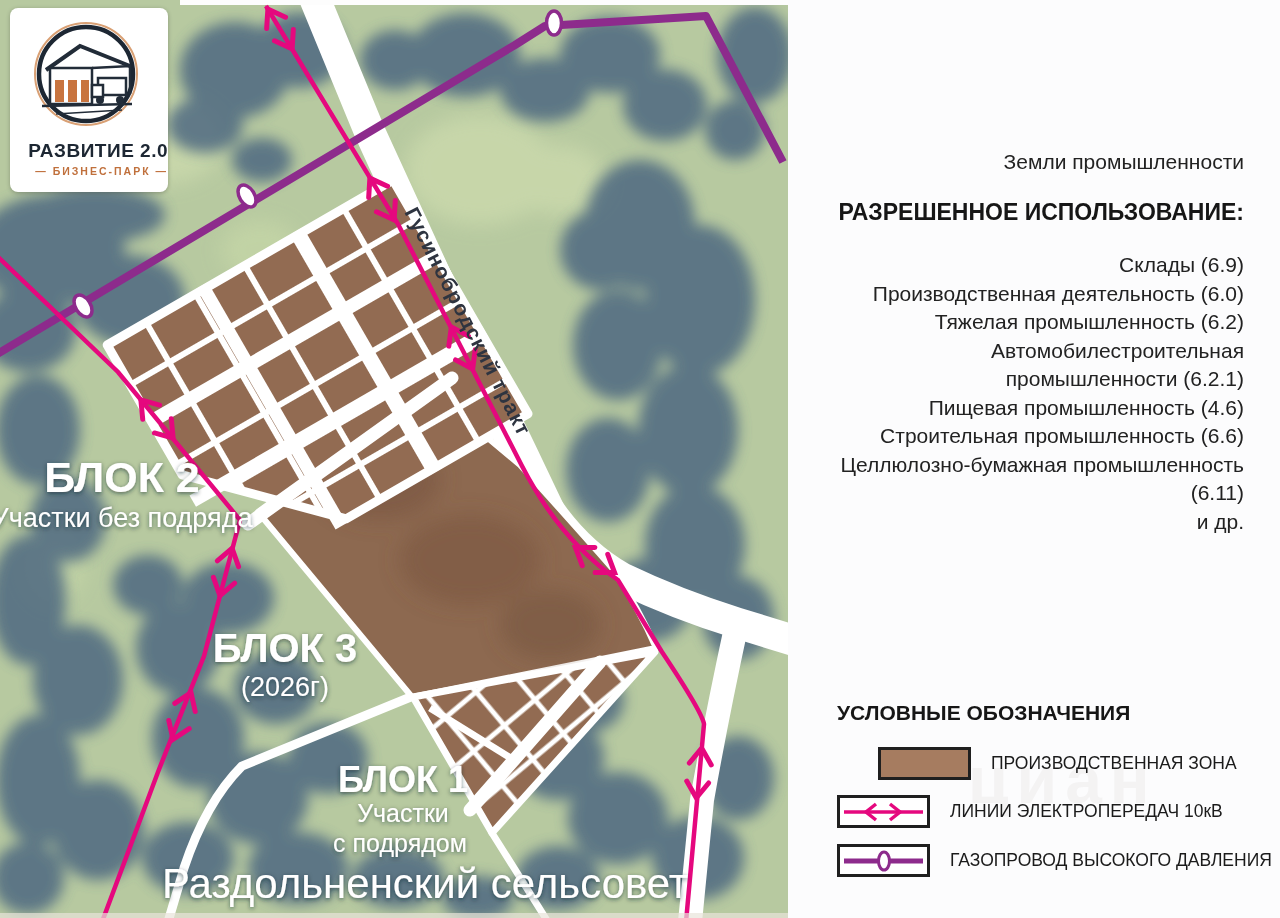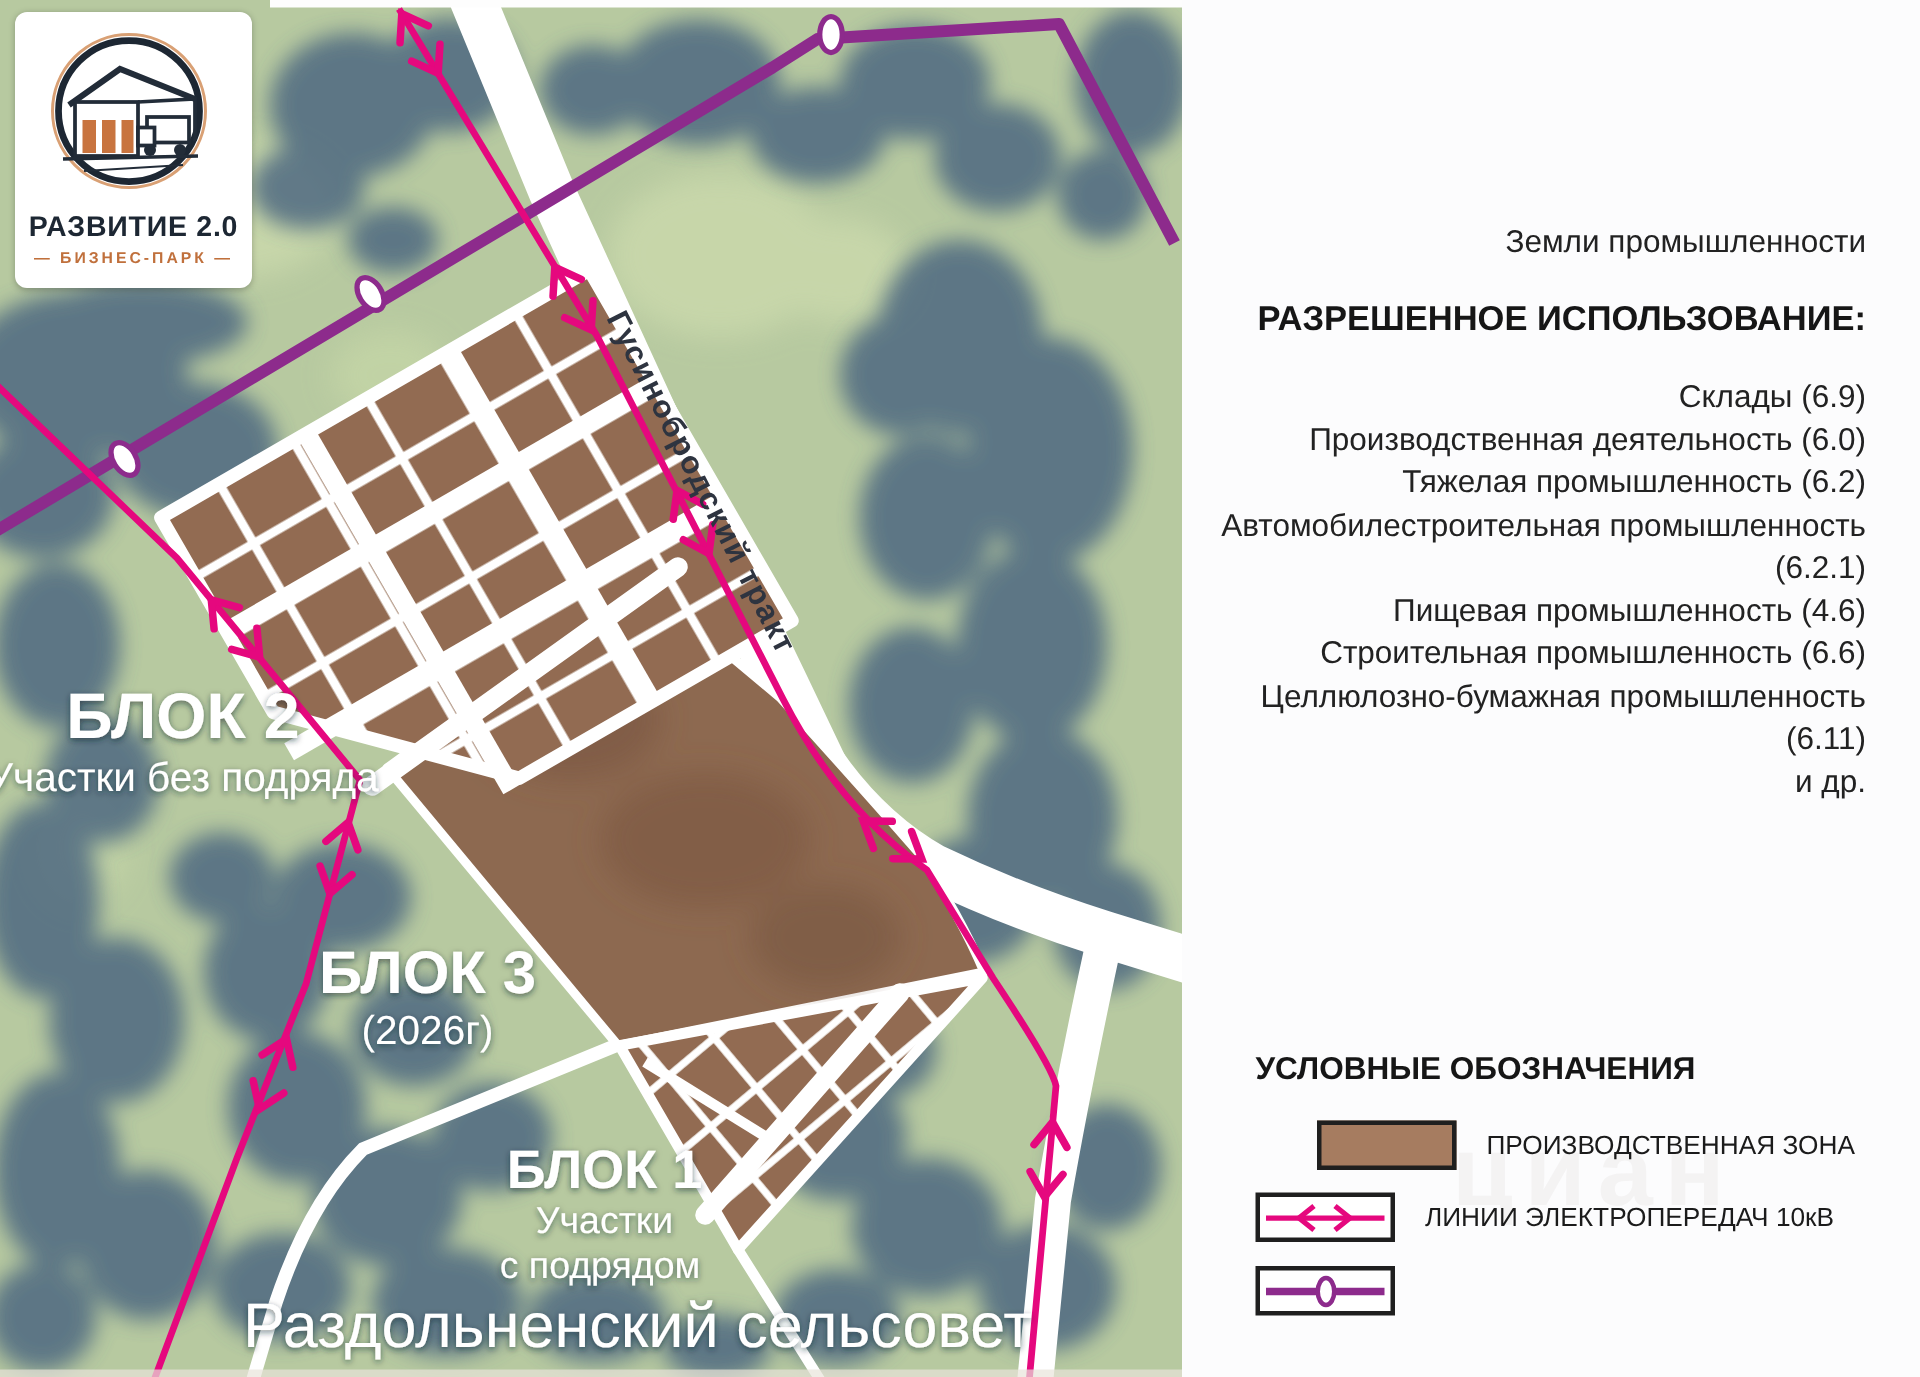--- a/index.html
+++ b/index.html
@@ -2,21 +2,21 @@
 <html><head>
 <meta charset="utf-8">
 <style>
   html,body{margin:0;padding:0;background:#ffffff;}
   body{width:1280px;height:918px;overflow:hidden;font-family:"Liberation Sans",sans-serif;}
   .stage{position:relative;width:1280px;height:918px;background:#fdfdfe;}
   svg text{font-family:"Liberation Sans",sans-serif;}
 
   
   .logo-card{position:absolute;left:10px;top:8px;width:158px;height:184px;background:#ffffff;
-             border-radius:8px;box-shadow:0 1px 4px rgba(0,0,0,.25);text-align:center;}
+             border-radius:8px;box-shadow:0 1px 4px rgba(0,0,0,.25);text-align:right;}
   .logo-title{margin-top:2px;font-weight:bold;font-size:19px;letter-spacing:.5px;color:#1d2733;}
   .logo-sub{margin-top:3px;font-weight:bold;font-size:10.5px;letter-spacing:2px;color:#c0703c;}
 
   
   .panel{position:absolute;left:788px;top:0;width:492px;height:918px;background:#fcfcfd;}
   .cat-h{position:absolute;top:95px;right:36px;font-weight:bold;font-size:23px;color:#161616;}
   .cat-v{position:absolute;top:150px;right:36px;font-size:21px;color:#222;}
   .use-h{position:absolute;top:199px;right:36px;font-weight:bold;font-size:23px;color:#161616;}
   .use-list{position:absolute;top:251px;right:36px;width:430px;text-align:right;
             font-size:21px;line-height:28.5px;color:#222;}
@@ -232,21 +232,21 @@
     <div class="logo-sub">— БИЗНЕС-ПАРК —</div>
   </div>
 
   <div class="panel">
     <div class="cat-v">Земли промышленности</div>
     <div class="use-h">РАЗРЕШЕННОЕ ИСПОЛЬЗОВАНИЕ:</div>
     <div class="use-list" id="use-list">
         <div>Склады (6.9)</div>
         <div>Производственная деятельность (6.0)</div>
         <div>Тяжелая промышленность (6.2)</div>
-        <div>Автомобилестроительная промышленность (6.2.1)</div>
+        <div>Автомобилестроительная промышленности (6.2.1)</div>
         <div>Пищевая промышленность (4.6)</div>
         <div>Строительная промышленность (6.6)</div>
         <div>Целлюлозно-бумажная промышленность (6.11)</div>
         <div>и др.</div>
       </div>
 
     <div class="watermark">циан</div>
 
     <div class="legend-h">УСЛОВНЫЕ ОБОЗНАЧЕНИЯ</div>
 
@@ -266,15 +266,16 @@
       <span class="lab">ЛИНИИ ЭЛЕКТРОПЕРЕДАЧ 10кВ</span>
     </div>
 
     <div class="legend-row" style="top:843px;">
       <span class="swatch">
         <svg width="87" height="27" viewBox="0 0 87 27">
           <line x1="4" y1="14" x2="83" y2="14" stroke="#8d2b8c" stroke-width="5"></line>
           <ellipse cx="44" cy="14" rx="5.5" ry="9" fill="#ffffff" stroke="#8d2b8c" stroke-width="3"></ellipse>
         </svg>
       </span>
+      <span class="lab">ГАЗОПРОВОД ВЫСОКОГО ДАВЛЕНИЯ</span>
     </div>
   </div>
 </div>
 
 </body></html>

